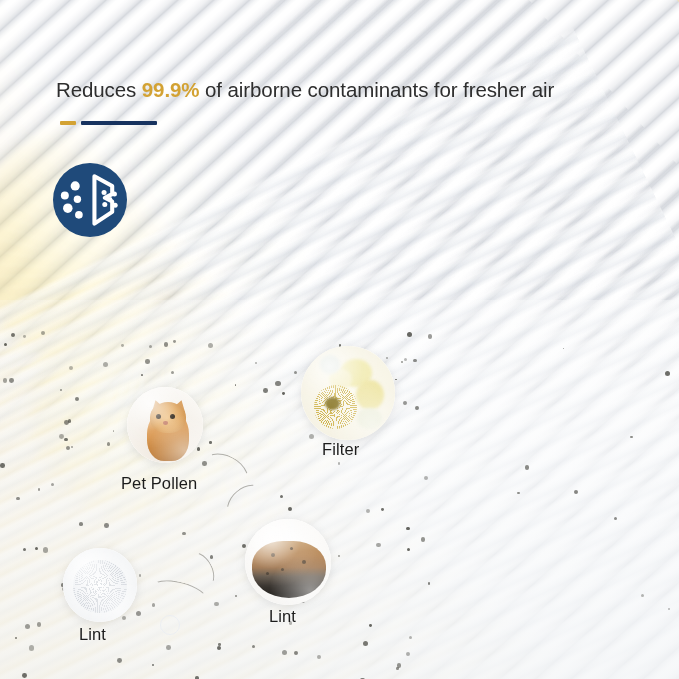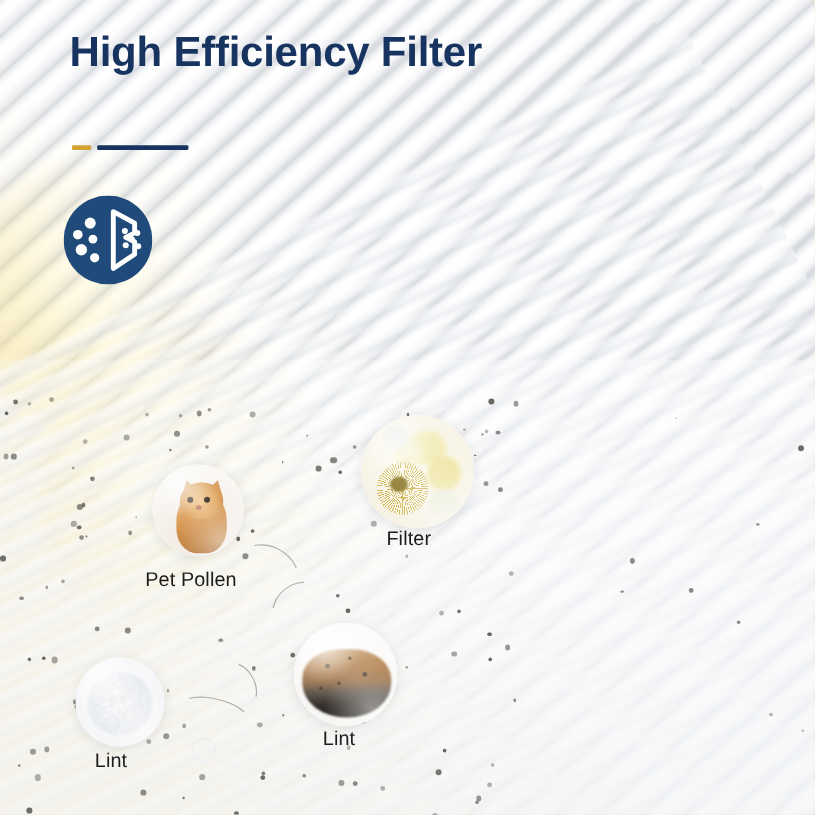--- a/index.html
+++ b/index.html
@@ -575,22 +575,24 @@
       <div class="speck" style="left: 217.967px; top: 643.096px; width: 2.6661px; height: 2.6661px; opacity: 0.7;"></div>
       <div class="speck" style="left: 104.062px; top: 523.338px; width: 4.63115px; height: 4.63115px; opacity: 0.63;"></div>
       <div class="speck" style="left: 366.053px; top: 509.17px; width: 3.85981px; height: 3.85981px; opacity: 0.4;"></div>
     </div>
   <div class="ring-detail" style="left:160px; top:615px; width:18px; height:18px;"></div>
   <div class="fiber" style="left:196px; top:455px; width:52px; height:40px; transform:rotate(28deg);"></div>
   <div class="fiber" style="left:225px; top:487px; width:44px; height:34px; transform:rotate(-40deg);"></div>
   <div class="fiber" style="left:176px; top:556px; width:40px; height:30px; transform:rotate(62deg);"></div>
   <div class="fiber" style="left:150px; top:582px; width:56px; height:22px; transform:rotate(14deg);"></div>
 
-  <div class="headline">High Efficiency Filter</div>
-
+
+  <div class="subhead">
+    <span>Reduces </span><span class="pct">99.9%</span><span> of airborne contaminants for fresher air</span>
+  </div>
 
   <div class="divider">
     <span class="gold"></span>
     <span class="navy"></span>
   </div>
 
   <div class="badge">
     <svg viewBox="0 0 100 100" width="74" height="74" aria-hidden="true">
       <circle cx="50" cy="50" r="50" fill="#1f4a7a"></circle>
 

